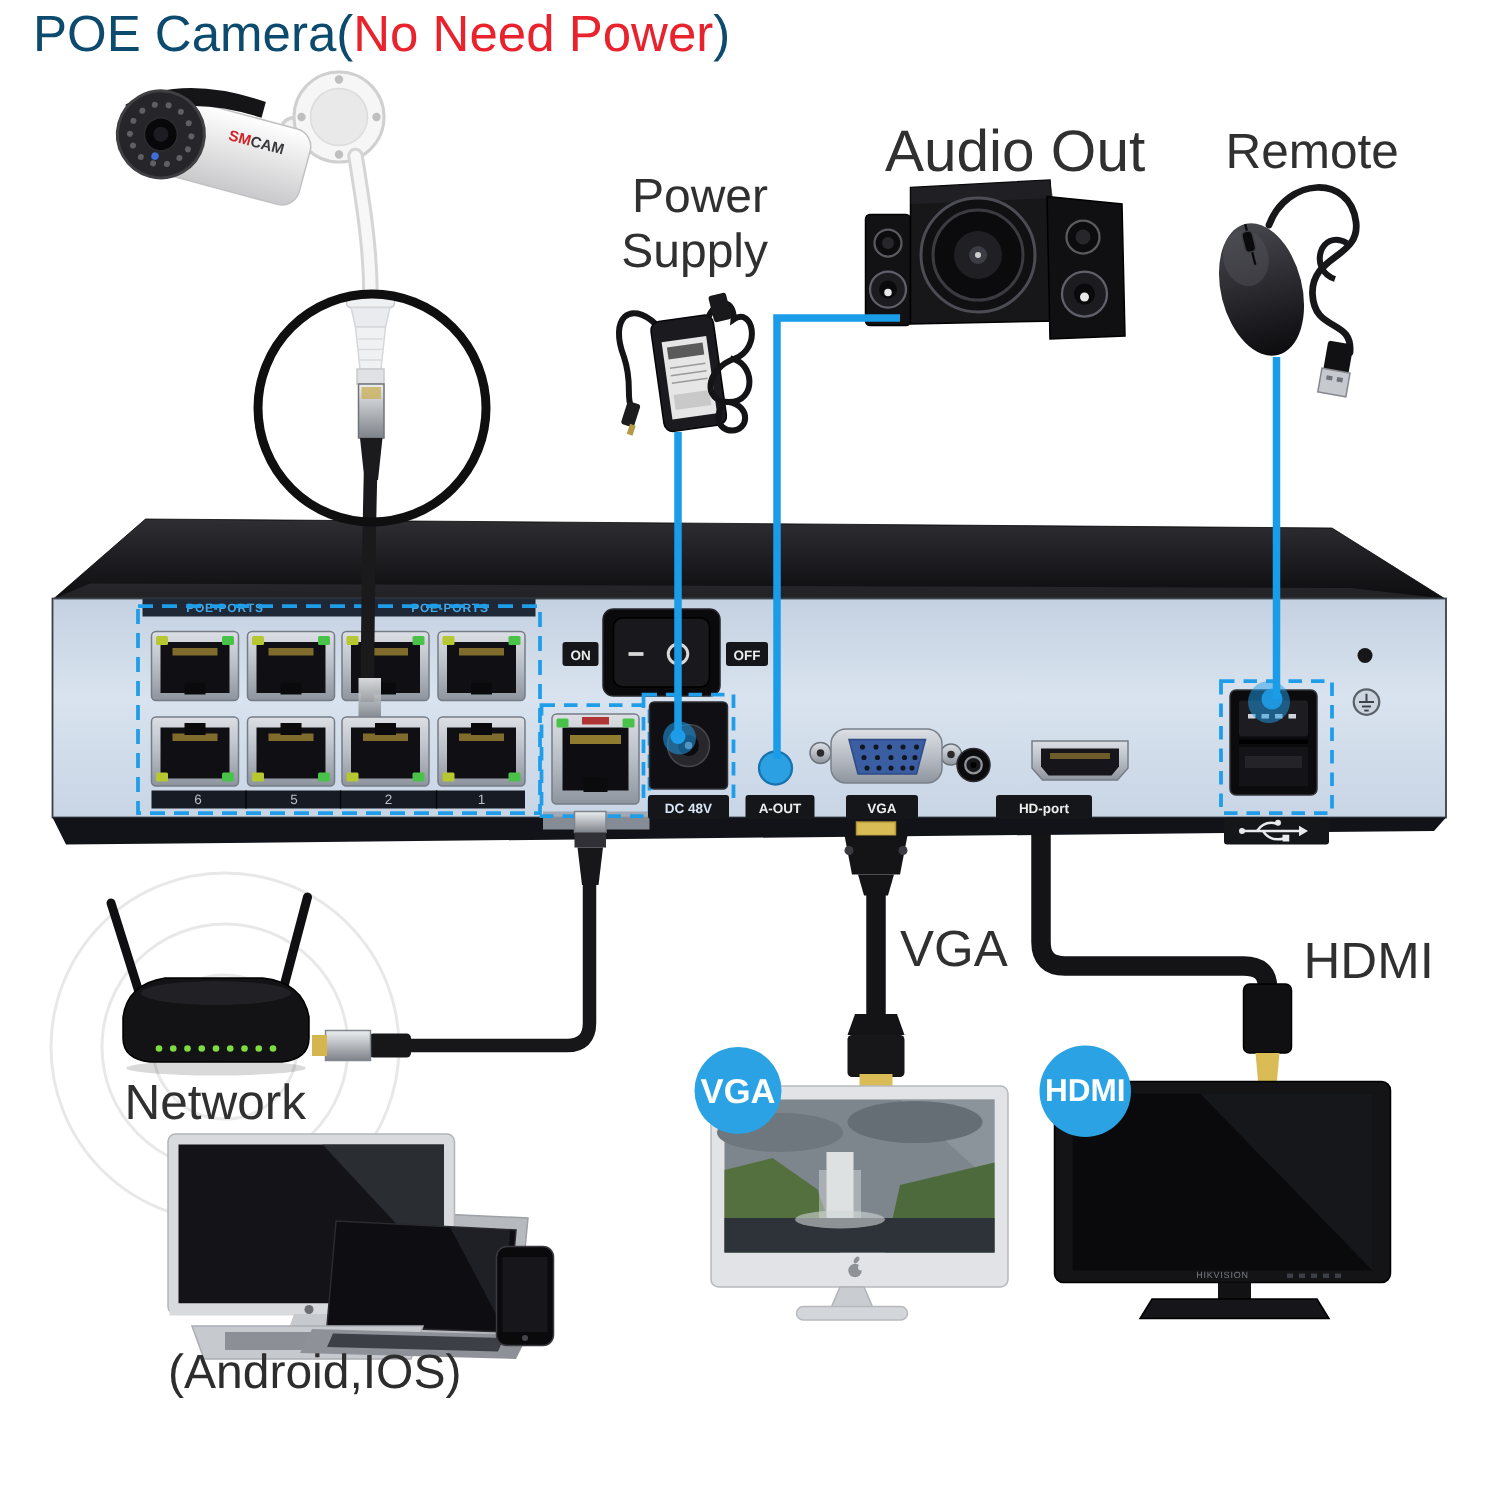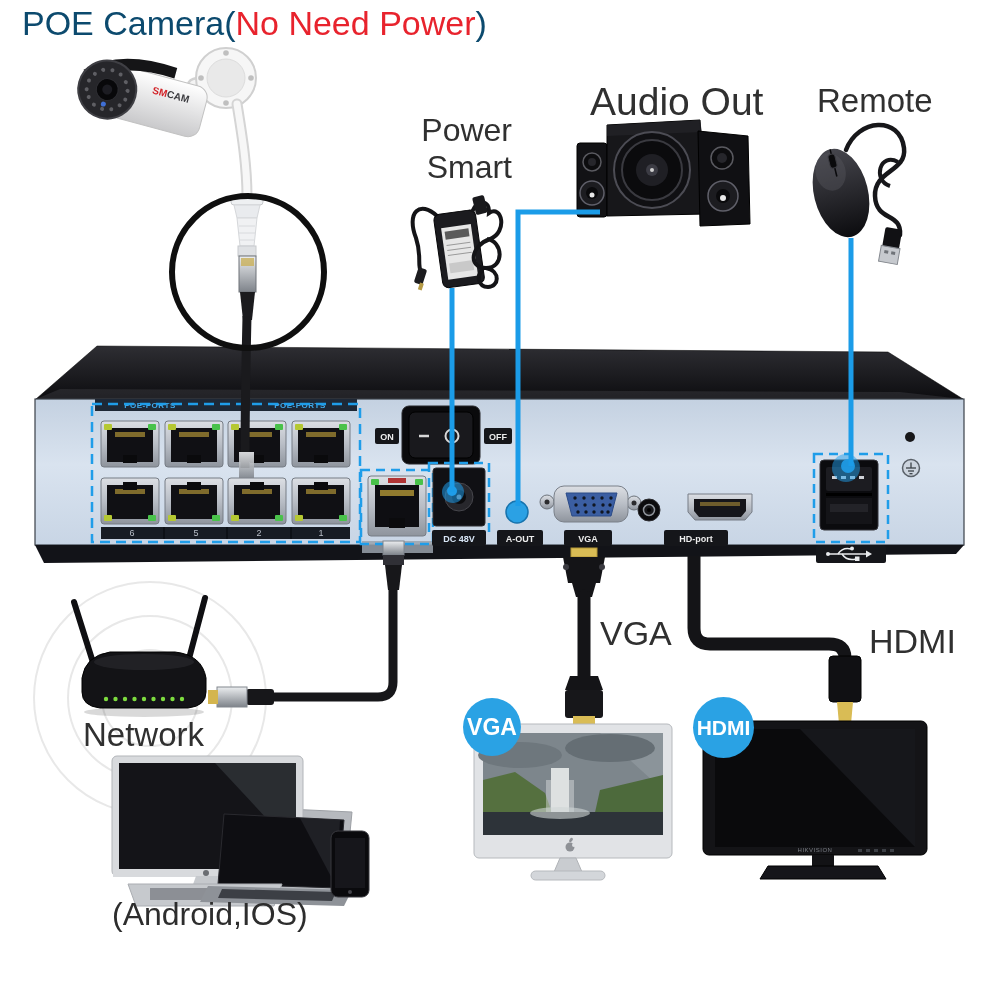--- a/index.html
+++ b/index.html
@@ -474,21 +474,21 @@
 
   <g>
     <rect x="449.5" y="288" width="5" height="204" fill="#1b9ce8"></rect>
     <path d="M518,506 L518,212 L600,212" stroke="#1b9ce8" stroke-width="5" fill="none"></path>
     <rect x="848.5" y="238" width="5" height="228" fill="#1b9ce8"></rect>
   </g>
 </svg>
 
 <div class="lbl" style="left:22px;top:4px;font-size:34px;"><span class="dark">POE Camera(</span><span class="red">No Need Power</span><span class="dark">)</span></div>
 
-<div class="lbl" style="left:412px;top:112px;width:100px;text-align:right;font-size:32px;line-height:37px;"><span>Power</span><br><span>Smart</span></div>
+<div class="lbl" style="left:412px;top:112px;width:100px;text-align:right;font-size:32px;line-height:37px;"><span>Power</span><br><span>Supply</span></div>
 
 <div class="lbl" style="left:590px;top:80px;font-size:39px;">Audio Out</div>
 <div class="lbl" style="left:817px;top:82px;font-size:33px;">Remote</div>
 <div class="lbl" style="left:83px;top:716px;font-size:33px;text-align:right;">Network</div>
 <div class="lbl" style="left:600px;top:614px;font-size:34px;">VGA</div>
 <div class="lbl" style="left:869px;top:622px;font-size:34px;">HDMI</div>
 
 <div class="badge" style="left:463px;top:698px;width:58px;height:58px;font-size:23px;">VGA</div>
 <div class="badge" style="left:693px;top:697px;width:61px;height:61px;font-size:21px;">HDMI</div>
 

